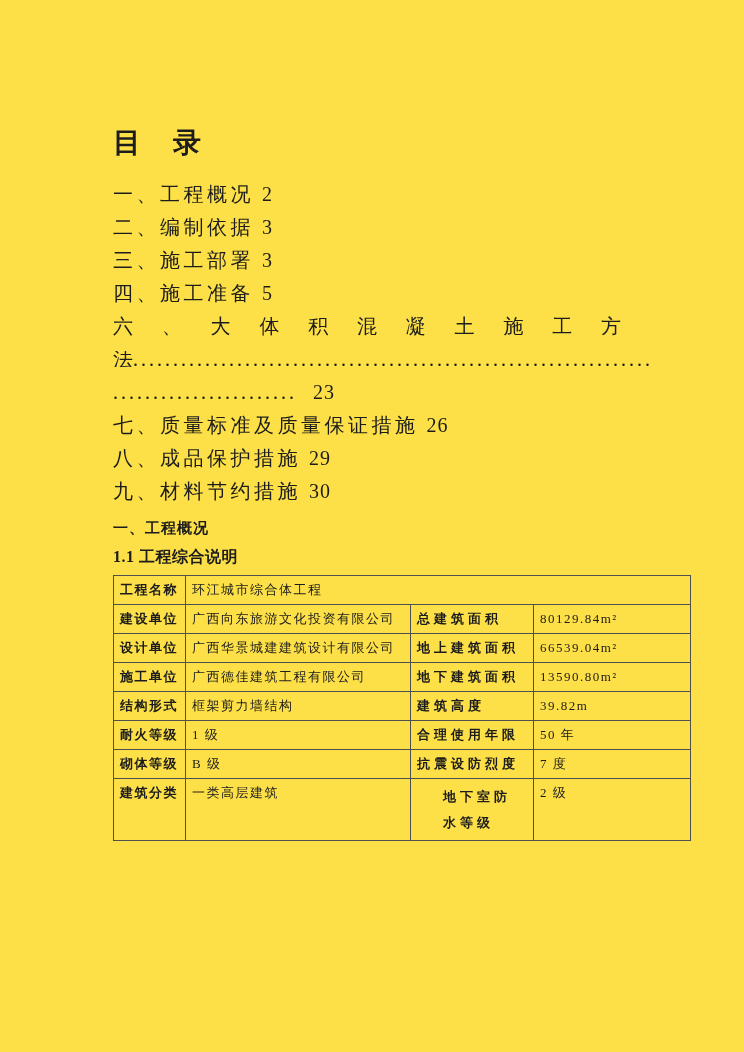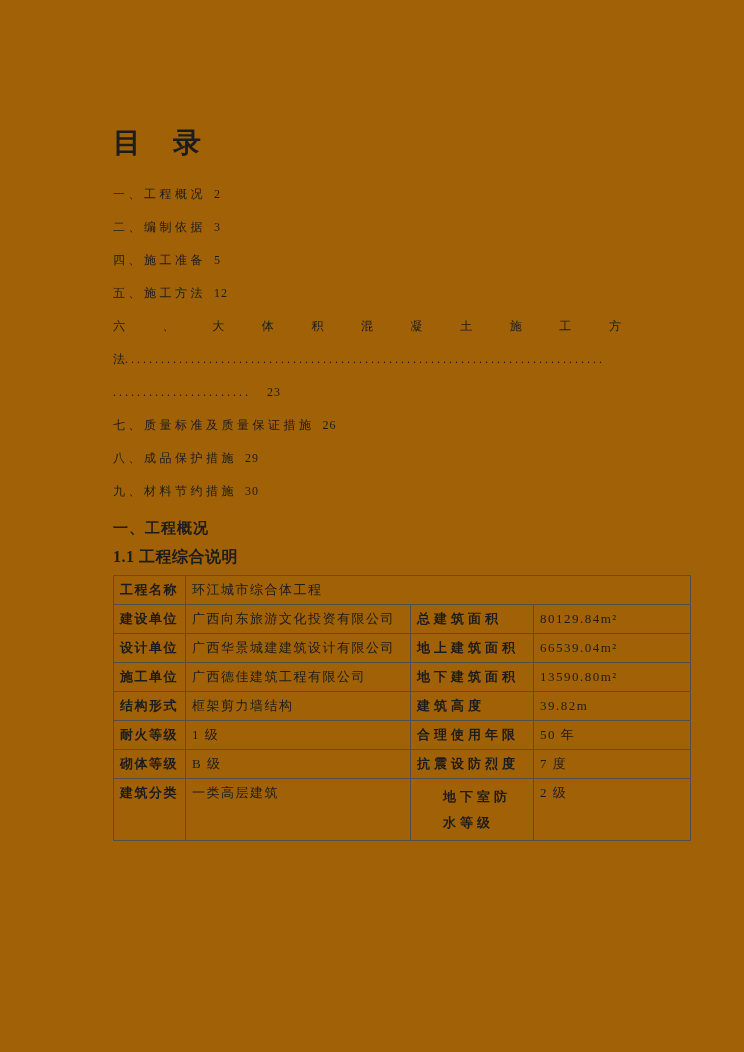--- a/index.html
+++ b/index.html
@@ -1,37 +1,37 @@
 <!DOCTYPE html>
 <html><head>
 <meta charset="utf-8">
 <style>
   html,body{margin:0;padding:0;background:#ffffff;}
   .page{
     position:relative;
     width:744px;height:1052px;
-    background:#a16207;
+    background:#fde047;
     color:#1c1c1c;
     font-family:"Liberation Serif","DejaVu Serif",serif;
     overflow:hidden;
     box-sizing:border-box;
     padding:128px 113px 0 113px;
   }
   .doc-title{
     margin:0;
     font-size:28px;
     line-height:30px;
     font-weight:bold;
     letter-spacing:2px;
   }
   .toc{margin-top:28px;}
   .toc-line{
     height:16px;
     line-height:17px;
-    font-size:12px;
+    font-size:20px;
     margin-bottom:17px;
     white-space:nowrap;
   }
   .toc-label{letter-spacing:3.5px;}
   .toc-page{margin-left:8px;letter-spacing:1px;}
   
   .dist{display:flex;justify-content:space-between;width:508px;}
   .dots-line{width:536px;overflow:hidden;}
   .dots{letter-spacing:3px;}
   .six-page{margin-left:16px;letter-spacing:1px;}
@@ -73,24 +73,24 @@
 <div class="page">
 
   <h1 class="doc-title">目　录</h1>
 
   <nav class="toc">
 
     <div class="toc-line"><span class="toc-label">一、工程概况</span><span class="toc-page">2</span></div>
 
     <div class="toc-line"><span class="toc-label">二、编制依据</span><span class="toc-page">3</span></div>
 
+    <div class="toc-line"><span class="toc-label">三、施工部署</span><span class="toc-page">3</span></div>
 
     <div class="toc-line"><span class="toc-label">四、施工准备</span><span class="toc-page">5</span></div>
 
-    <div class="toc-line"><span class="toc-label">五、施工方法</span><span class="toc-page">12</span></div>
 
     <div class="toc-line dist">
         <span>六</span>
         <span>、</span>
         <span>大</span>
         <span>体</span>
         <span>积</span>
         <span>混</span>
         <span>凝</span>
         <span>土</span>

